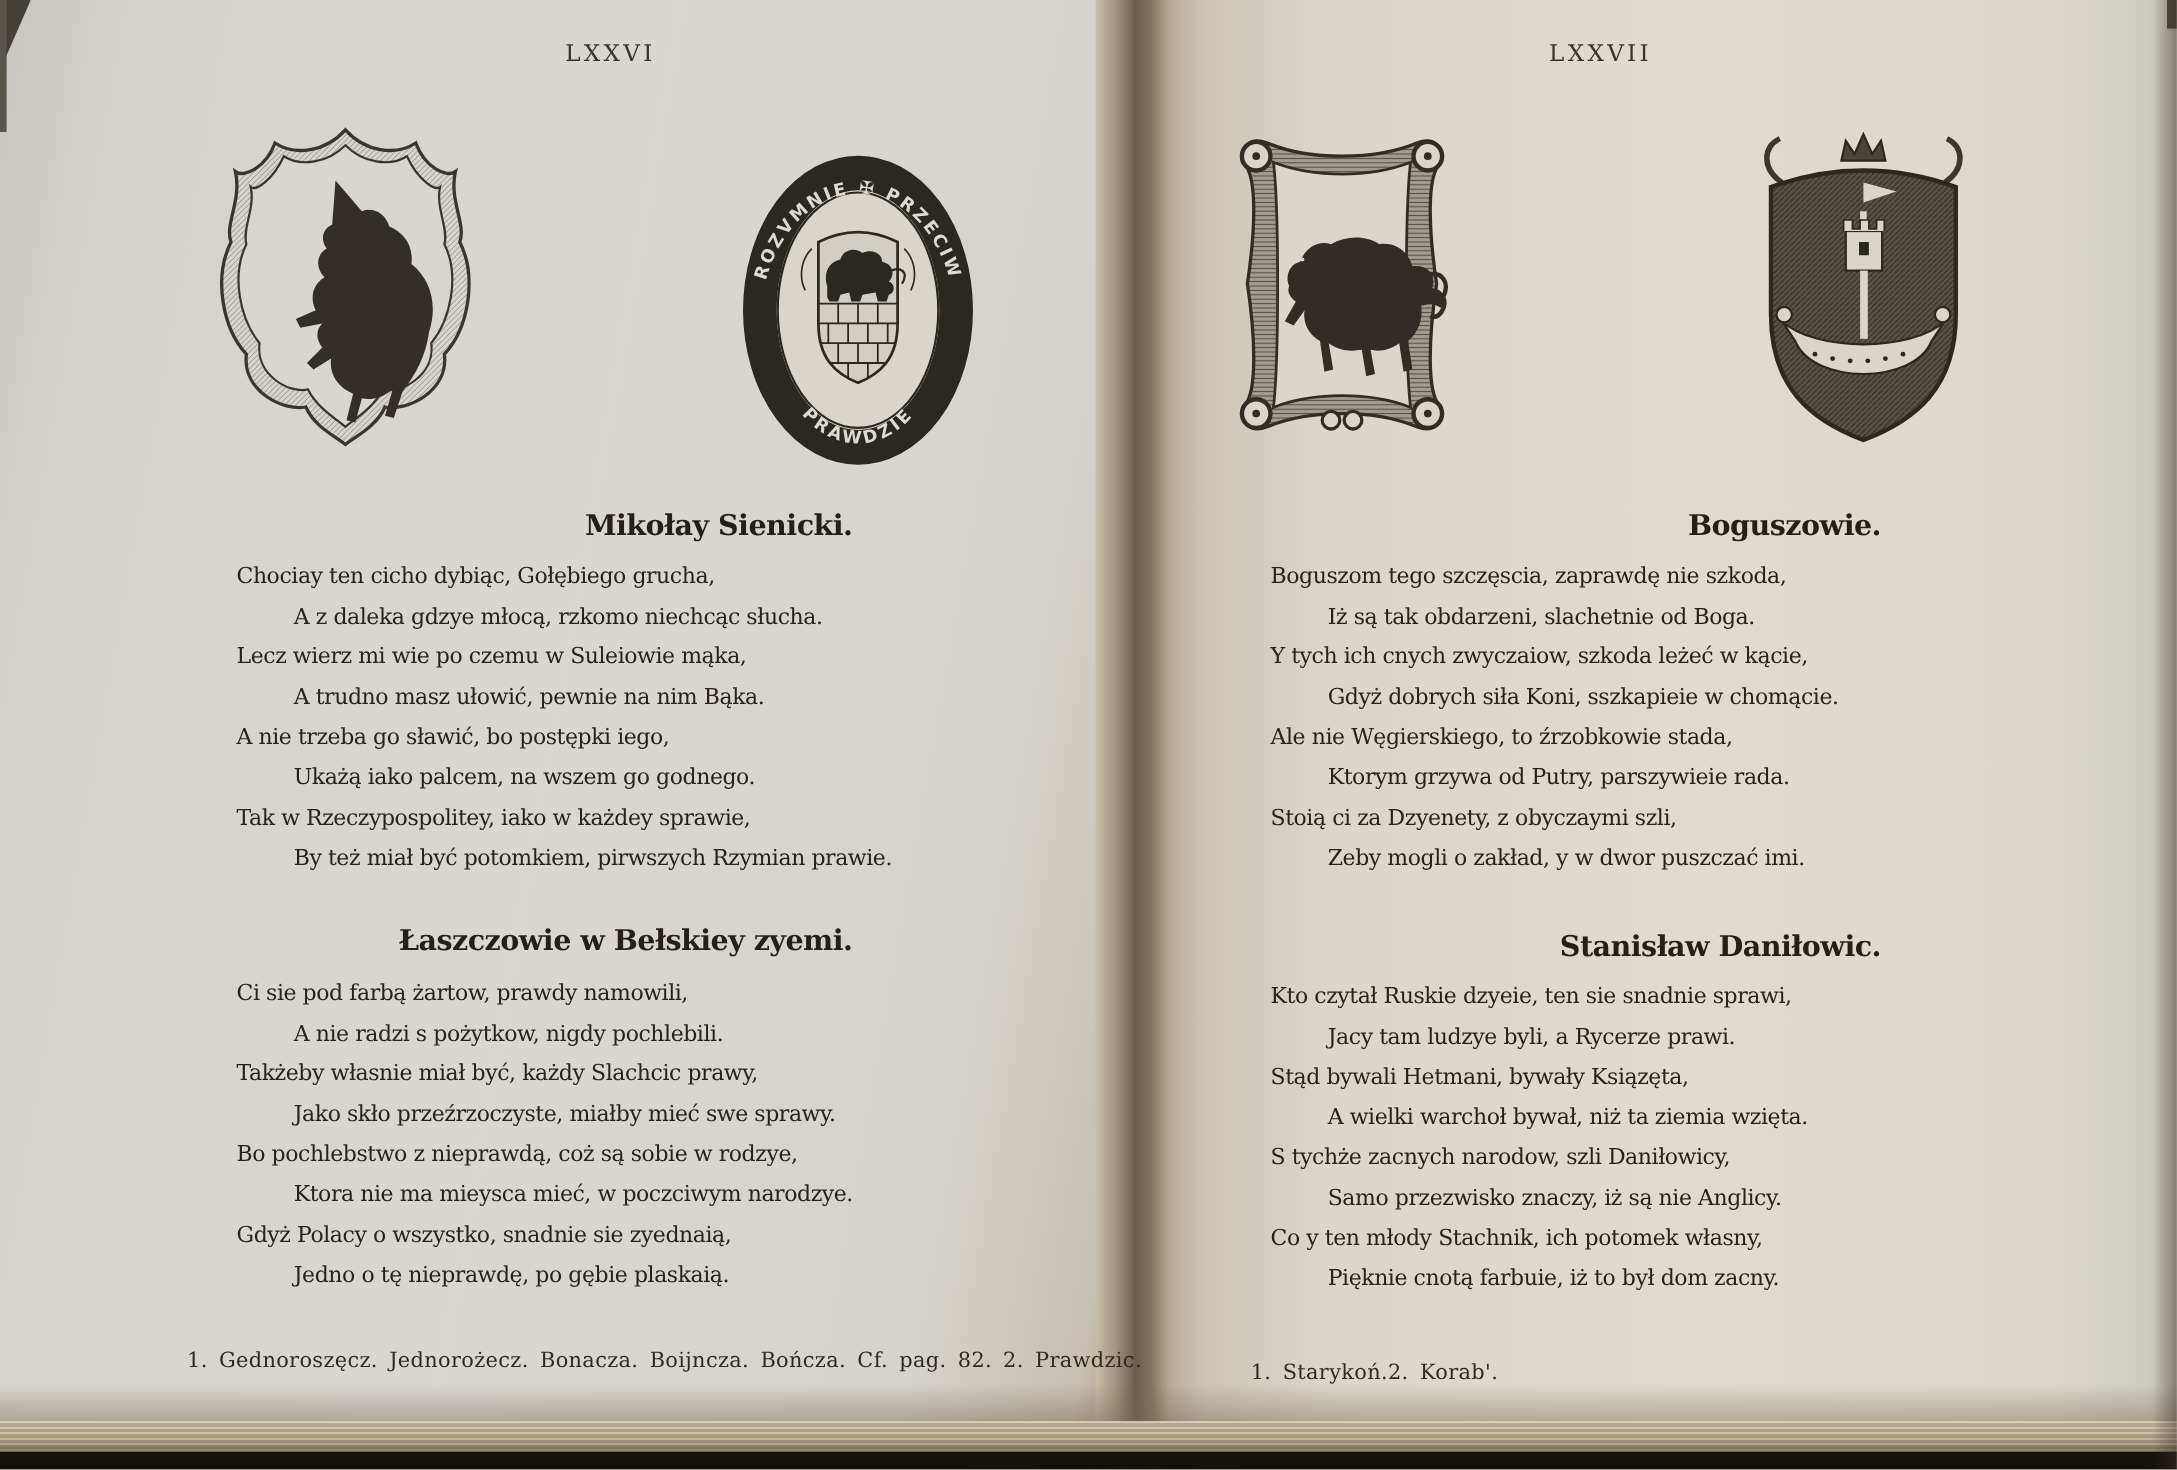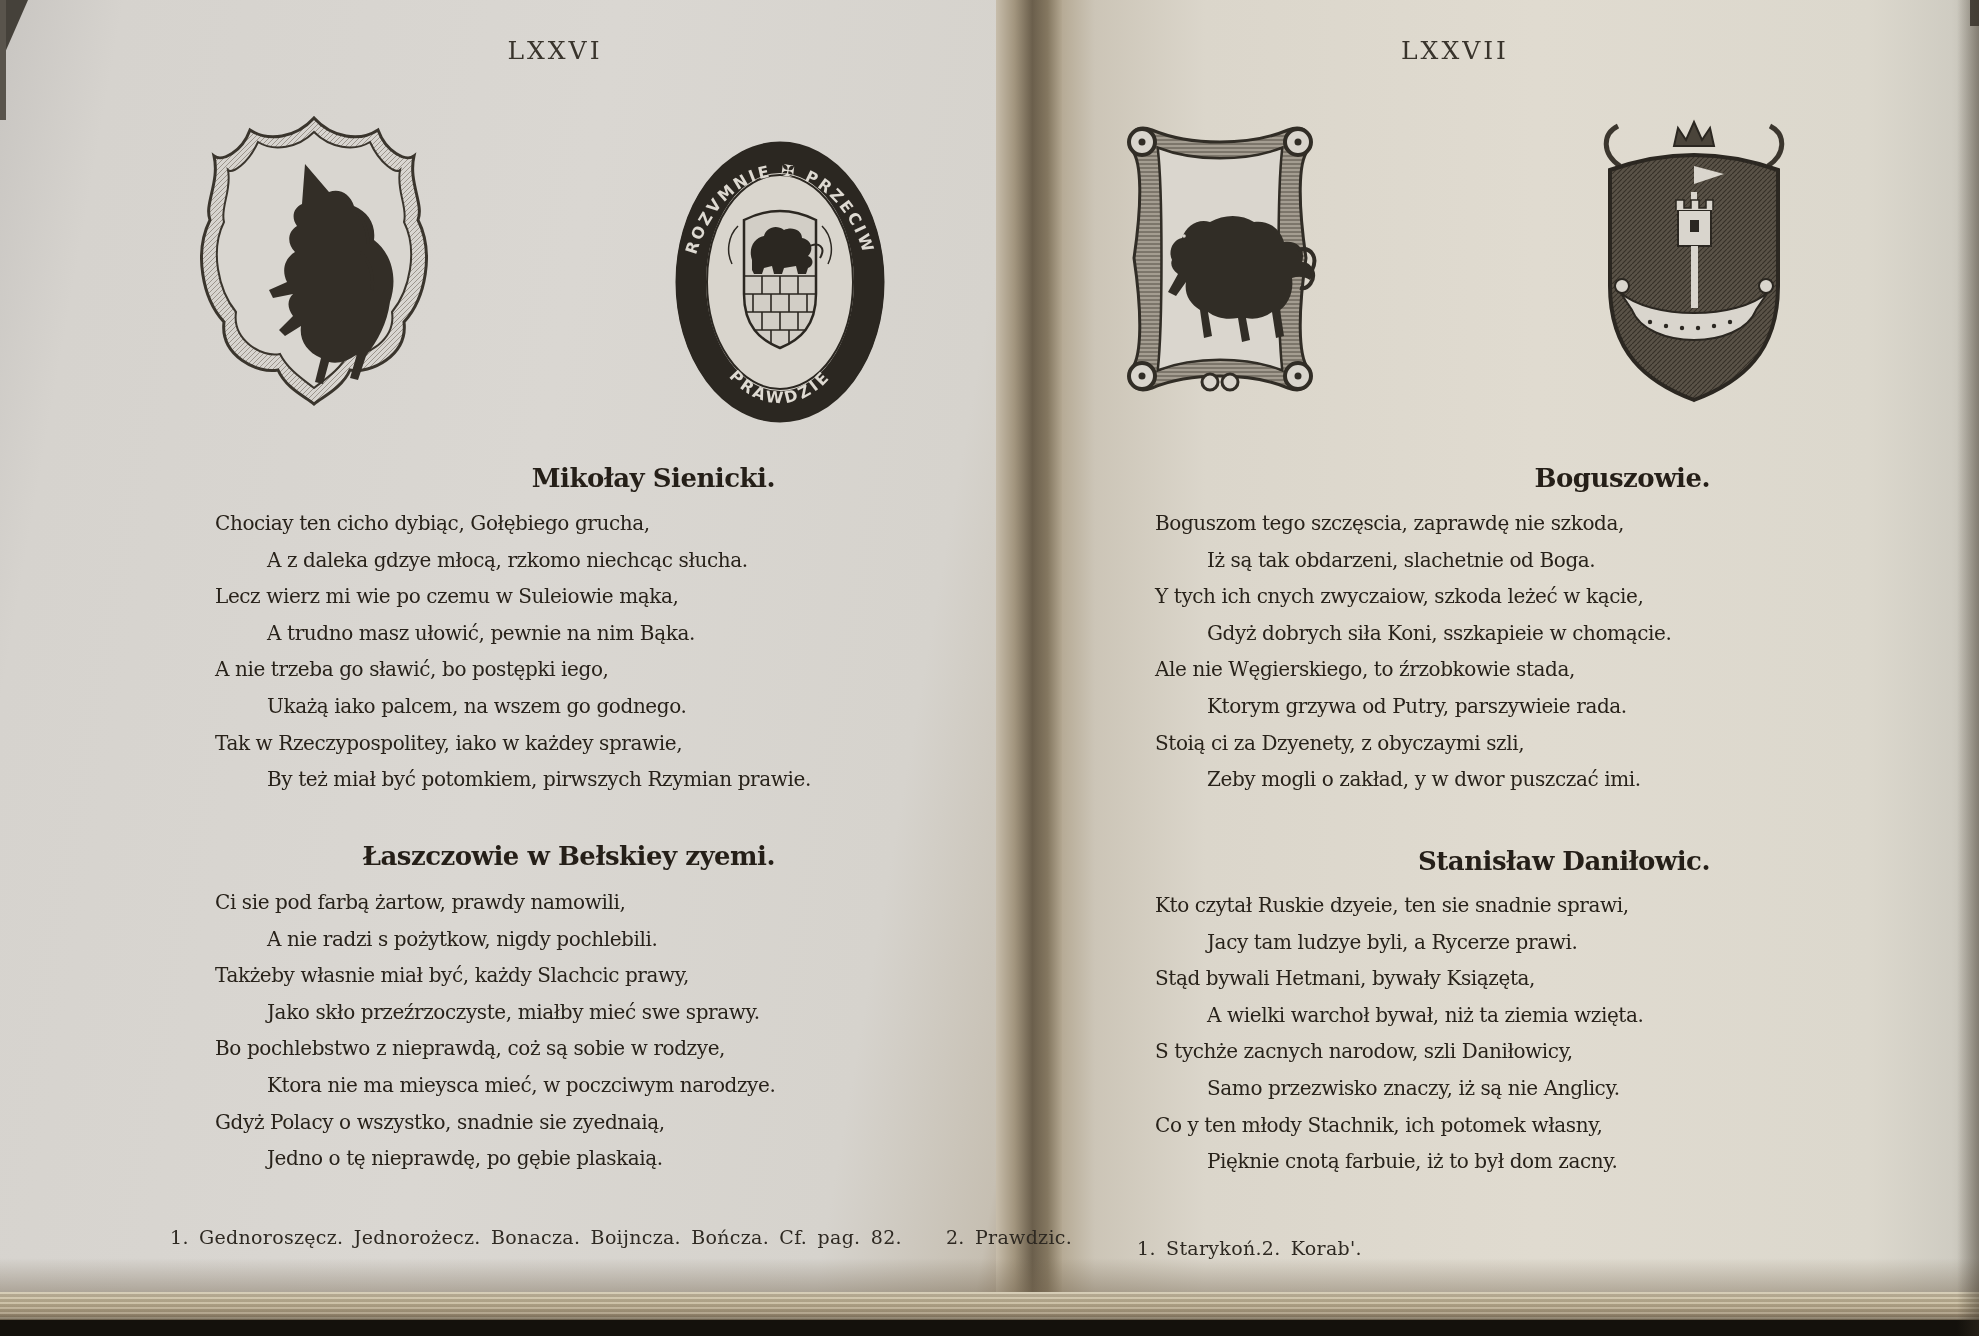--- a/index.html
+++ b/index.html
@@ -8,21 +8,21 @@
     position:relative;width:1979px;height:1336px;overflow:hidden;
     background:#d6d3ce;font-family:"DejaVu Serif","Liberation Serif",serif;
   }
   .page{position:absolute;top:0;height:1336px;}
   #page-left{left:0;width:1005px;
     background:linear-gradient(100deg,#c8c5c1 0%,#d6d3ce 10%,#dad7d2 50%,#d6d3cd 84%,#c6bfb2 97%,#ad9f8a 100%);}
   #page-right{left:1058px;width:921px;
     background:linear-gradient(90deg,#b3a791 0%,#ccc5b7 4%,#dbd6cb 16%,#e0dbd0 52%,#dcd8cd 88%,#cfccc2 97%,#bdb9ae 100%);}
   #gutter{position:absolute;left:996px;top:0;width:66px;height:1336px;
     background:linear-gradient(90deg,#c7bdab 0%,#a2957e 28%,#6b5f4c 55%,#847760 78%,#b3a791 100%);}
-  .pnum{position:absolute;top:36px;width:160px;text-align:center;font-size:25px;
+  .pnum{position:absolute;top:36px;width:160px;text-align:center;font-size:21px;
     letter-spacing:3px;color:#39342c;}
   .heading{position:absolute;font-weight:700;font-size:26px;line-height:36px;
     letter-spacing:-0.5px;text-align:right;color:#251f18;}
   .poem{position:absolute;font-weight:400;font-size:20px;letter-spacing:-0.4px;color:#28221a;}
   .line{height:36.6px;line-height:36.6px;white-space:nowrap;}
   .line.ind{padding-left:52px;}
   .footnote{position:absolute;display:flex;font-size:19px;letter-spacing:.3px;
     word-spacing:4px;color:#2e2922;line-height:26px;}
   .crest{position:absolute;}
   
@@ -196,21 +196,21 @@
     <div class="line">Ci sie pod farbą żartow, prawdy namowili,</div>
     <div class="line ind">A nie radzi s pożytkow, nigdy pochlebili.</div>
     <div class="line">Takżeby własnie miał być, każdy Slachcic prawy,</div>
     <div class="line ind">Jako skło przeźrzoczyste, miałby mieć swe sprawy.</div>
     <div class="line">Bo pochlebstwo z nieprawdą, coż są sobie w rodzye,</div>
     <div class="line ind">Ktora nie ma mieysca mieć, w poczciwym narodzye.</div>
     <div class="line">Gdyż Polacy o wszystko, snadnie sie zyednaią,</div>
     <div class="line ind">Jedno o tę nieprawdę, po gębie plaskaią.</div>
   </div>
 
-  <div class="footnote" style="left:170px;top:1224px;gap:44px">
+  <div class="footnote" style="left:170px;top:1224px;gap:10px">
     <span>1. Gednoroszęcz. Jednorożecz. Bonacza. Boijncza. Bończa. Cf. pag. 82.</span>
     <span>2. Prawdzic.</span>
   </div>
 
   <div class="heading" style="left:1140px;top:460px;width:570px">Boguszowie.</div>
 
   <div class="poem" style="left:1155px;top:505px;width:640px">
     <div class="line">Boguszom tego szczęscia, zaprawdę nie szkoda,</div>
     <div class="line ind">Iż są tak obdarzeni, slachetnie od Boga.</div>
     <div class="line">Y tych ich cnych zwyczaiow, szkoda leżeć w kącie,</div>

